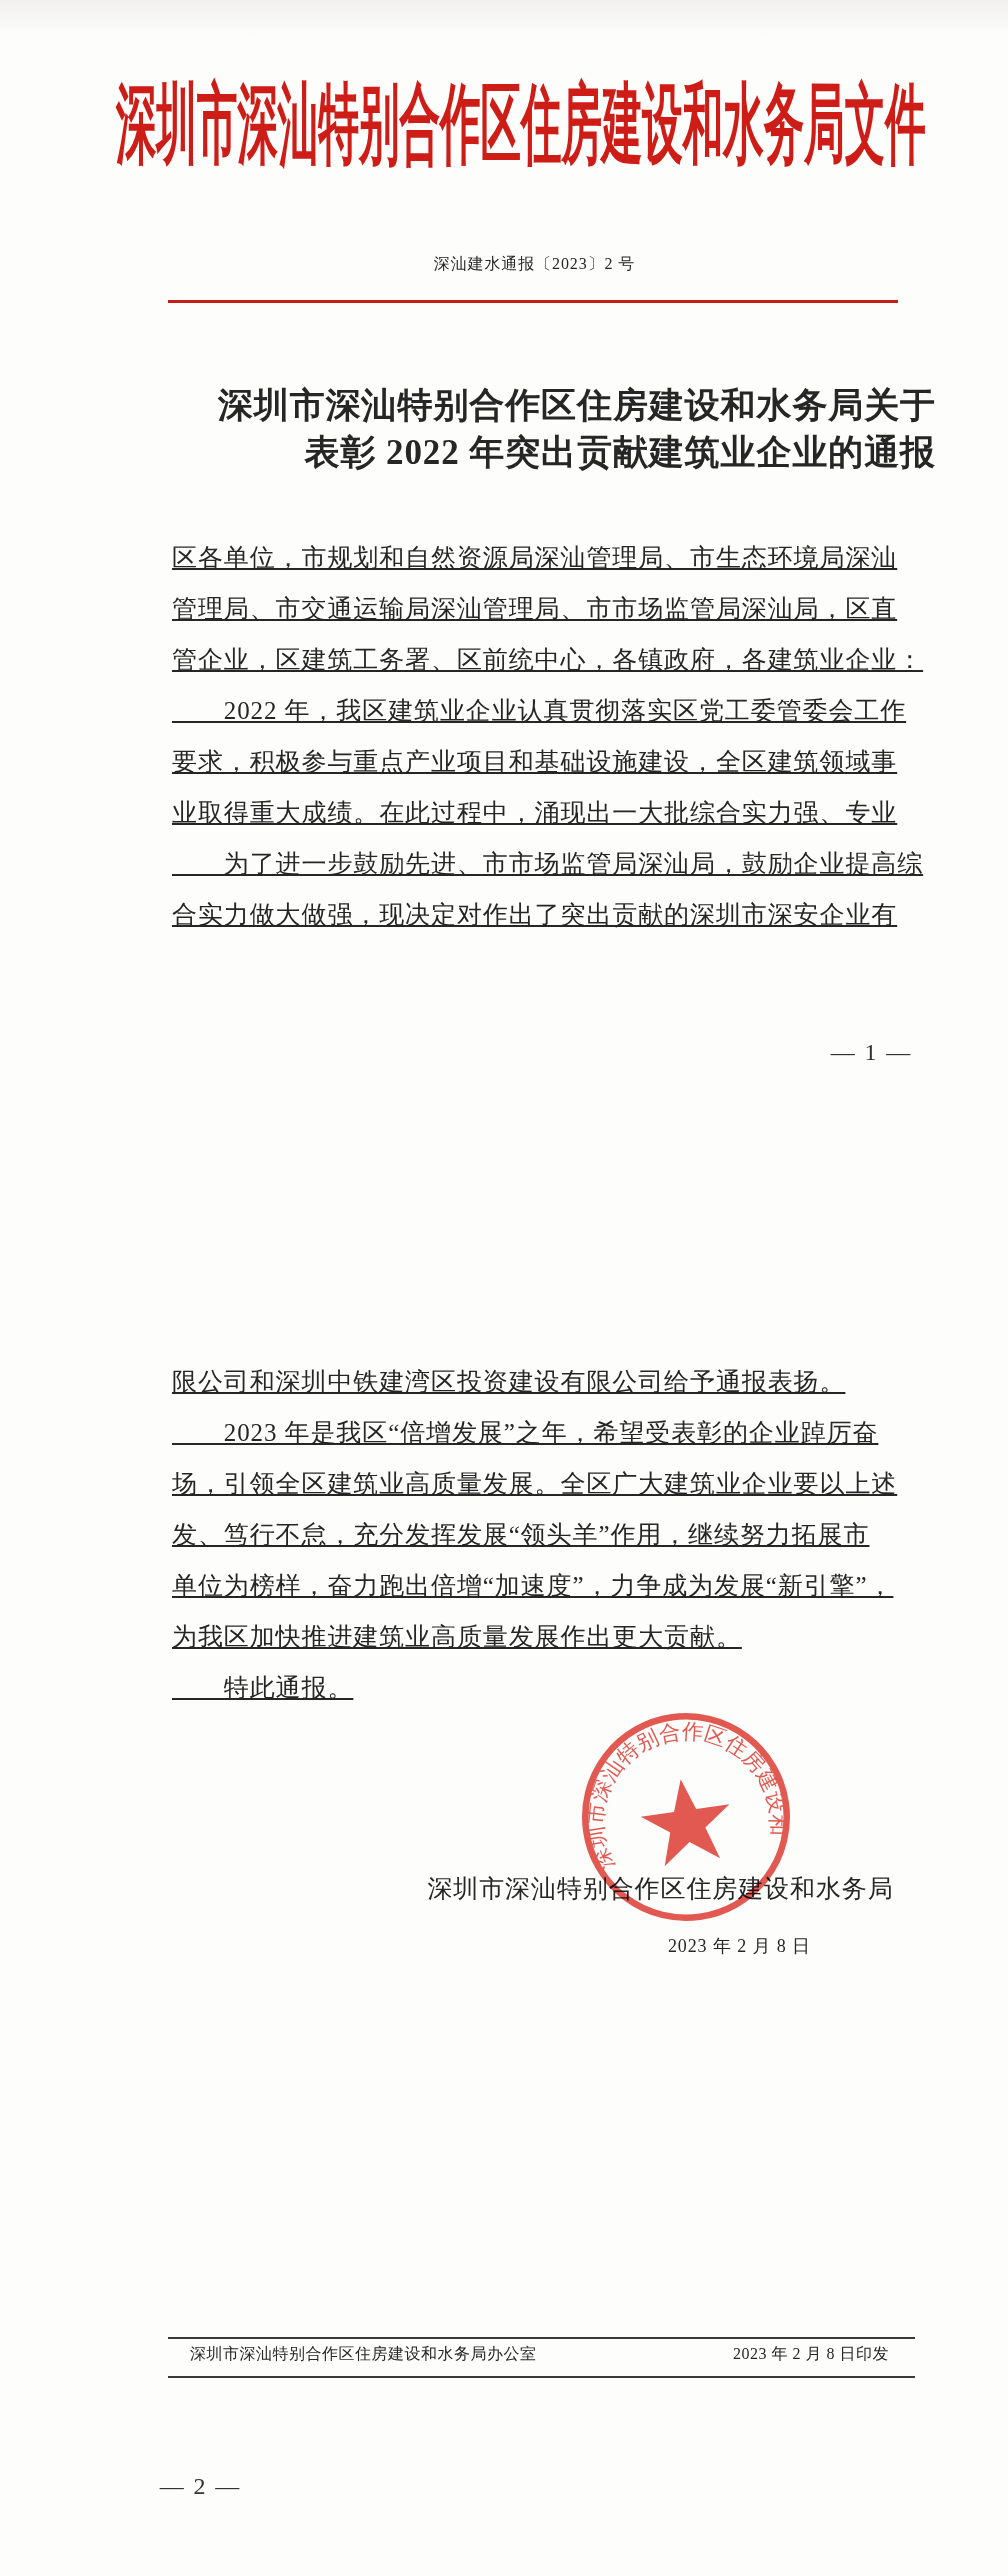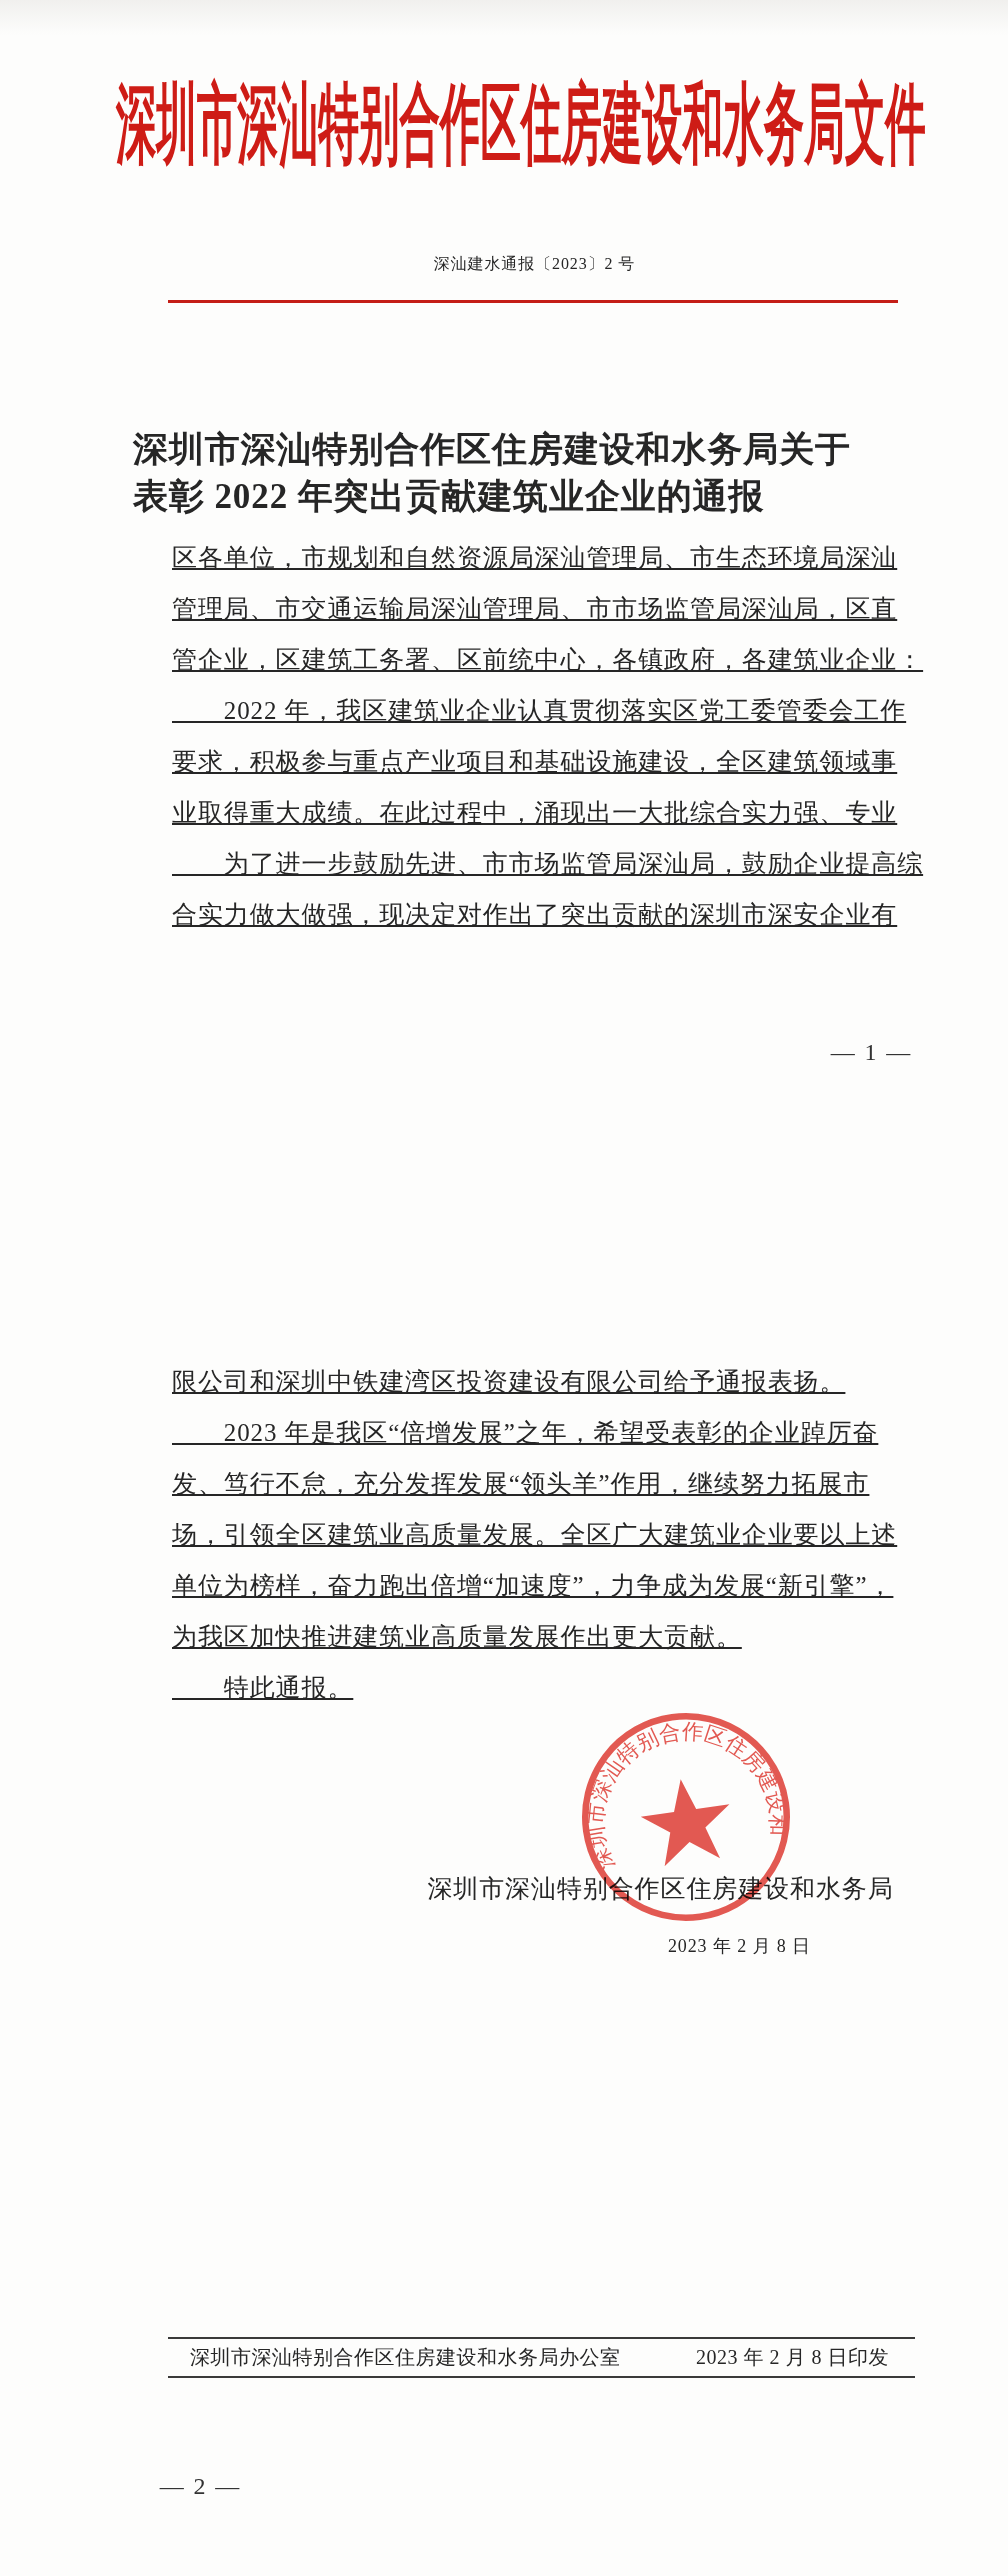--- a/index.html
+++ b/index.html
@@ -17,24 +17,23 @@
     text-align:center;font-size:88px;line-height:93px;font-weight:bold;
     transform:scaleX(0.46);transform-origin:center top;
     letter-spacing:0px;white-space:nowrap;
   }
   .doc-number{
     position:absolute;top:254px;left:170px;width:729px;text-align:center;
     font-size:16px;letter-spacing:0.9px;white-space:nowrap;
   }
   .red-rule{position:absolute;top:300px;left:168px;width:730px;height:2.8px;}
   .doc-title{
-    position:absolute;top:382px;left:133px;width:803px;text-align:left;
+    position:absolute;top:382px;left:133px;width:803px;text-align:right;
     font-size:35px;line-height:47px;font-weight:bold;letter-spacing:0.9px;
     white-space:nowrap;
-    margin-top:44px;
   }
   .body-block{position:absolute;left:172px;width:747px;}
   .body-block .line{
     font-size:25px;line-height:51px;letter-spacing:0.9px;white-space:nowrap;
     text-align:left;
     text-decoration:underline;
   }
   .page-num{position:absolute;font-size:24px;letter-spacing:1.9px;color:#333;
     white-space:nowrap;}
   .signature-line{
@@ -44,21 +43,21 @@
   .date-line{
     position:absolute;top:1934px;left:531px;width:280px;text-align:right;
     font-size:18px;letter-spacing:0.9px;white-space:nowrap;
   }
   .seal{position:absolute;left:575px;top:1706px;width:222px;height:222px;
     opacity:.78;mix-blend-mode:multiply;transform:rotate(-8deg);}
   .footer-rule{position:absolute;left:168px;width:747px;height:1.9px;background:#3a3a3a;}
   .footer-row{
     position:absolute;top:2344px;left:190px;width:699px;
     display:flex;justify-content:space-between;align-items:center;
-    font-size:20px;letter-spacing:0.5px;white-space:nowrap;
+    font-size:16px;letter-spacing:0.5px;white-space:nowrap;
   }
 </style>
 </head>
 <body>
 
 <div class="scan-page">
 
   <div class="top-shade"></div>
 
   <div class="red-header" style="color:#ce1c16">深圳市深汕特别合作区住房建设和水务局文件</div>
@@ -81,22 +80,22 @@
       <div class="line">业取得重大成绩。在此过程中，涌现出一大批综合实力强、专业</div>
       <div class="line">　　为了进一步鼓励先进、市市场监管局深汕局，鼓励企业提高综</div>
       <div class="line">合实力做大做强，现决定对作出了突出贡献的深圳市深安企业有</div>
     </div>
 
   <div class="page-num" style="top:1039px;left:811px;width:121px;text-align:center">— 1 —</div>
 
   <div class="body-block" style="top:1356px">
       <div class="line">限公司和深圳中铁建湾区投资建设有限公司给予通报表扬。</div>
       <div class="line">　　2023 年是我区“倍增发展”之年，希望受表彰的企业踔厉奋</div>
+      <div class="line">场，引领全区建筑业高质量发展。全区广大建筑业企业要以上述</div>
       <div class="line">发、笃行不怠，充分发挥发展“领头羊”作用，继续努力拓展市</div>
-      <div class="line">场，引领全区建筑业高质量发展。全区广大建筑业企业要以上述</div>
       <div class="line">单位为榜样，奋力跑出倍增“加速度”，力争成为发展“新引擎”，</div>
       <div class="line">为我区加快推进建筑业高质量发展作出更大贡献。</div>
       <div class="line">　　特此通报。</div>
     </div>
 
   <div class="signature-line">深圳市深汕特别合作区住房建设和水务局</div>
   <div class="date-line">2023 年 2 月 8 日</div>
 
   <svg class="seal" viewBox="0 0 238 238">
     <circle cx="119" cy="119" r="108" fill="none" stroke="#dd2b22" stroke-width="7"></circle>

